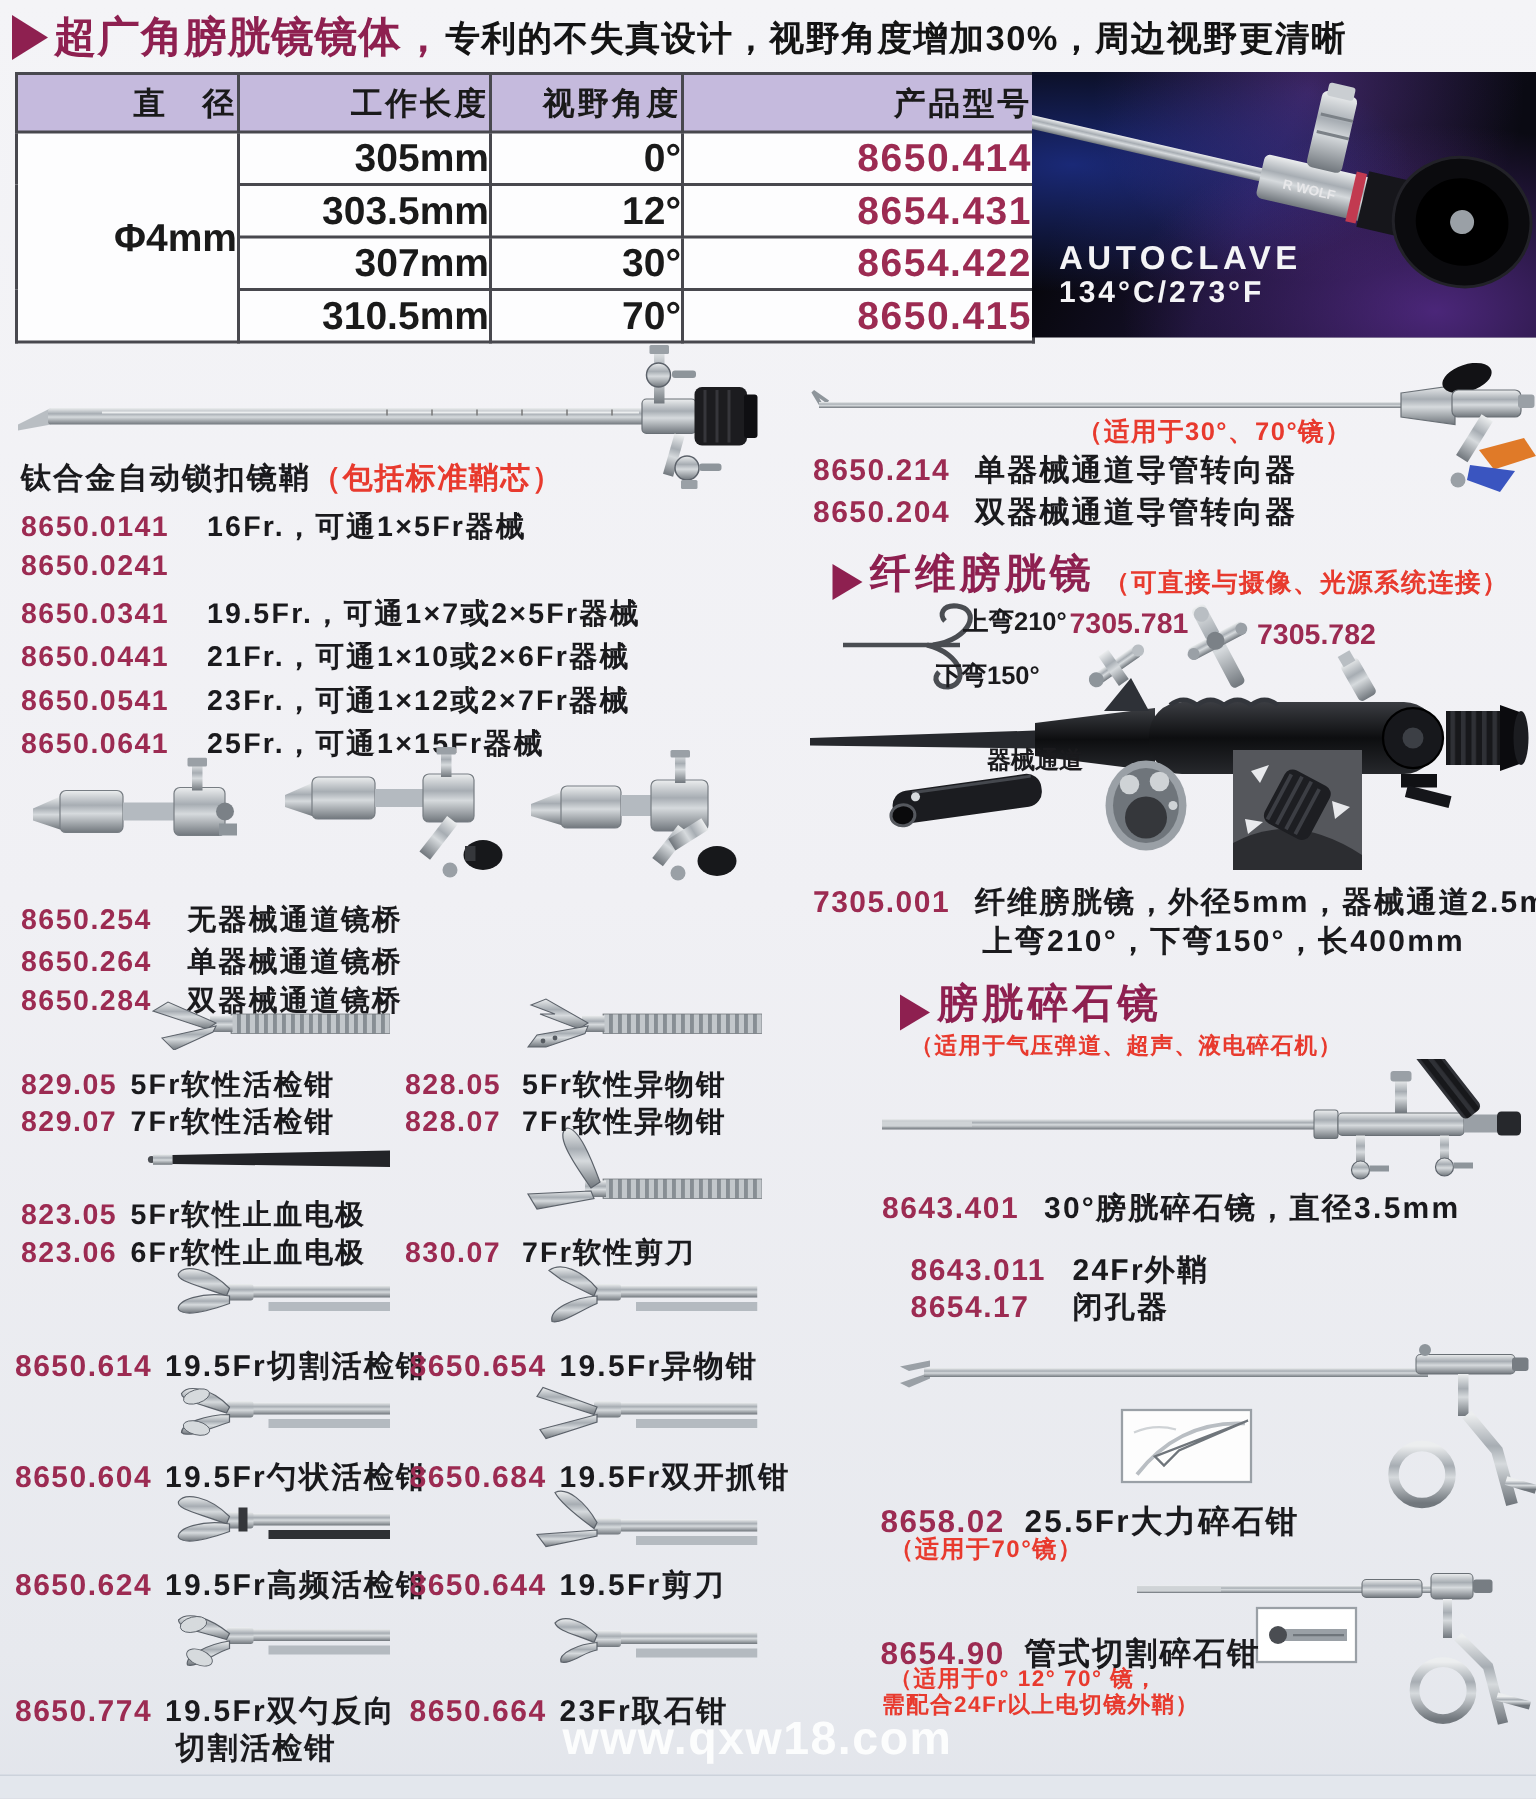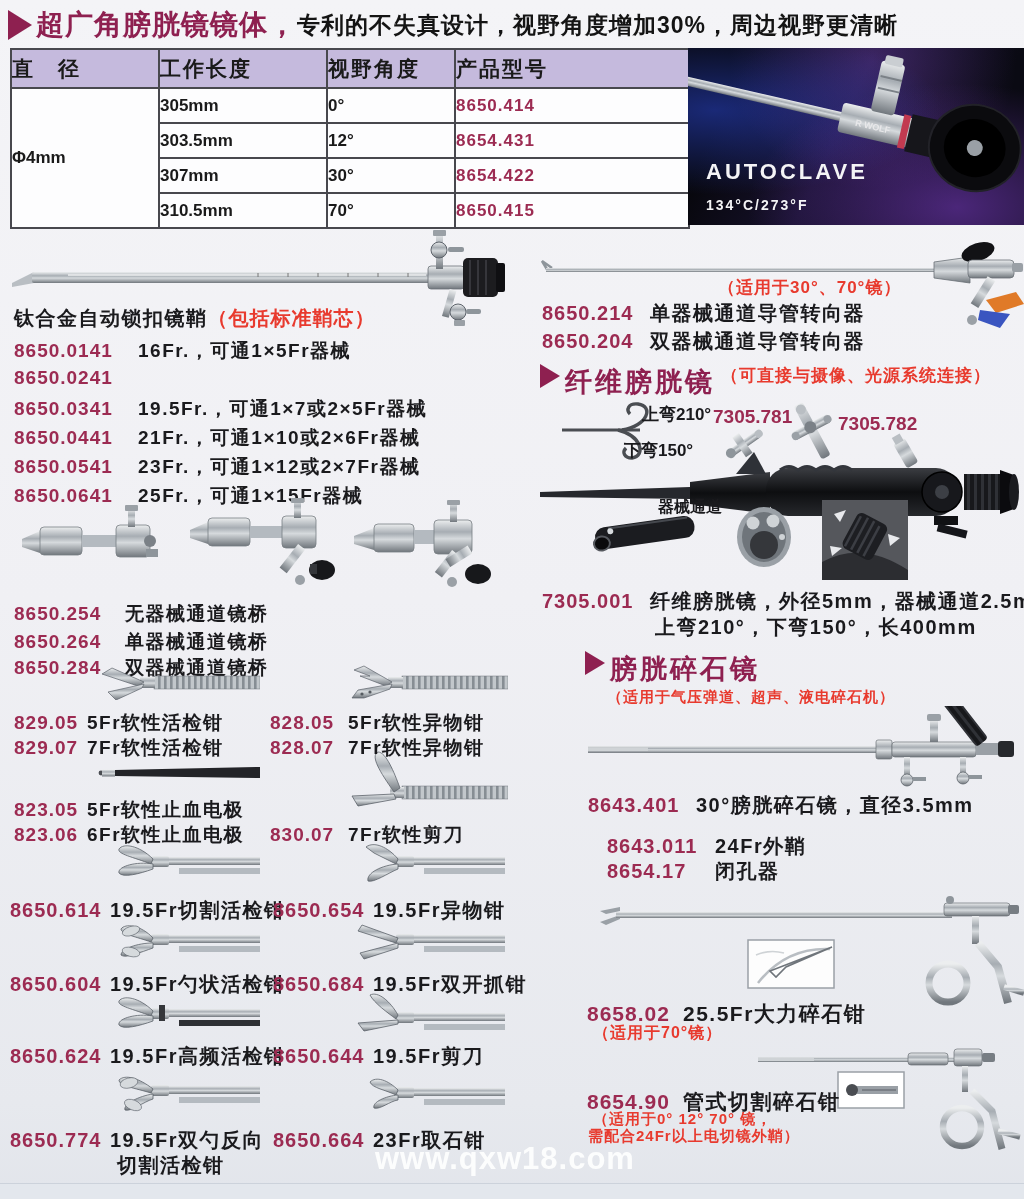--- a/index.html
+++ b/index.html
@@ -8,46 +8,46 @@
         background:linear-gradient(180deg,#f4f4f7 0%,#f0f0f4 50%,#e7e9ee 92%,#e2e5eb 100%);}
   .abs{position:absolute;}
   
   #hdr{position:absolute;left:8px;top:6px;display:flex;align-items:center;white-space:nowrap;}
   .big-tri{width:0;height:0;border-top:15px solid transparent;border-bottom:15px solid transparent;
            border-left:24px solid #8e2050;margin-right:4px;}
   .hl{font-size:28px;font-weight:bold;color:#8e2050;letter-spacing:1px;}
   .hr2{font-size:23px;font-weight:bold;color:#141414;letter-spacing:1px;}
   
   #spec{position:absolute;left:10px;top:48px;border-collapse:collapse;background:#fdfdfe;}
-  #spec th,#spec td{border:2px solid #48484e;text-align:left;font-weight:bold;padding:0;}
+  #spec th,#spec td{border:2px solid #48484e;text-align:right;font-weight:bold;padding:0;}
   #spec th{background:#c5badd;color:#1a1a1a;font-size:21px;height:37px;letter-spacing:2px;}
-  #spec td{font-size:17px;height:33px;color:#1a1a1a;}
+  #spec td{font-size:26px;height:33px;color:#1a1a1a;}
   #spec td.mdl{color:#9c2b52;letter-spacing:1px;}
   
   #photo{position:absolute;left:688px;top:48px;width:336px;height:177px;overflow:hidden;
     background:
       radial-gradient(ellipse at 80% 90%, rgba(128,62,205,.55), transparent 55%),
       radial-gradient(ellipse at 8% 35%, rgba(45,75,225,.50), transparent 52%),
       radial-gradient(ellipse at 55% 8%, rgba(150,85,225,.30), transparent 55%),
       linear-gradient(115deg,#07070c 15%,#16112c 45%,#0a0a13 80%);}
   .photo-cap{position:absolute;left:18px;top:112px;color:#f4f4f6;font-weight:bold;line-height:1.1;}
   .photo-cap .l1{font-size:22px;letter-spacing:3px;}
-  .photo-cap .l2{font-size:14px;letter-spacing:2px;margin-top:14px;}
+  .photo-cap .l2{font-size:20px;letter-spacing:2px;}
   
   .row{position:absolute;display:flex;align-items:baseline;white-space:nowrap;font-weight:bold;}
   .model{color:#9c2b52;flex:0 0 auto;letter-spacing:1px;}
   .desc{color:#1a1a1d;letter-spacing:1.5px;}
   .f19{font-size:19px;} .f20{font-size:20px;justify-content:flex-end;} .f21{font-size:21px;}
   .mwA{width:124px;} .mwB{width:111px;margin-top:20px;} .mwC{width:100px;} .mwD{width:73px;}
   .mwE{width:78px;} .mwF{width:108px;} .mwG{width:96px;}
   .blkbold{position:absolute;font-weight:bold;color:#1a1a1d;white-space:nowrap;}
   .rednote{position:absolute;font-weight:bold;color:#e83a2e;white-space:nowrap;letter-spacing:1px;}
   .maroon-lab{position:absolute;font-weight:bold;color:#9c2b52;white-space:nowrap;}
   
-  .sec{position:absolute;display:flex;align-items:flex-start;white-space:nowrap;}
+  .sec{position:absolute;display:flex;align-items:flex-end;white-space:nowrap;margin-left:15px;}
   .sec-tri{width:0;height:0;border-top:12px solid transparent;border-bottom:12px solid transparent;
            border-left:20px solid #8e2050;margin-right:5px;}
   .sec-title{font-size:27px;font-weight:bold;color:#8e2050;letter-spacing:3px;}
   .sec-note{font-size:17px;font-weight:bold;color:#e83a2e;margin-left:6px;letter-spacing:1px;}
   #watermark{position:absolute;left:375px;top:1141px;color:#ffffff;font-weight:bold;
              font-size:31px;letter-spacing:1px;opacity:.92;}
   #bottomstrip{position:absolute;left:0;top:1183px;width:1024px;height:16px;
                background:#e3e7ed;border-top:1px solid #ccd2db;}
 </style>
 </head>

